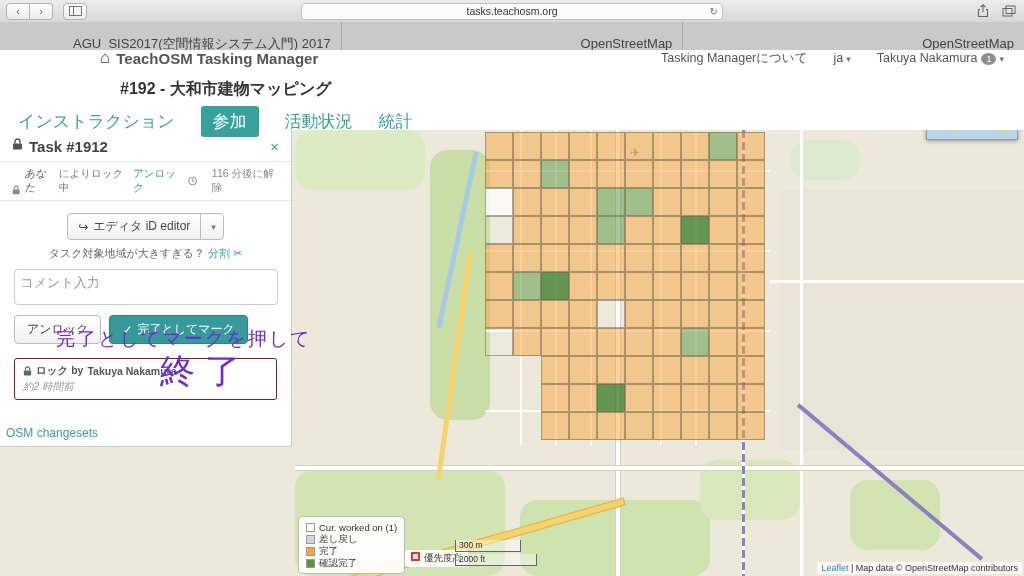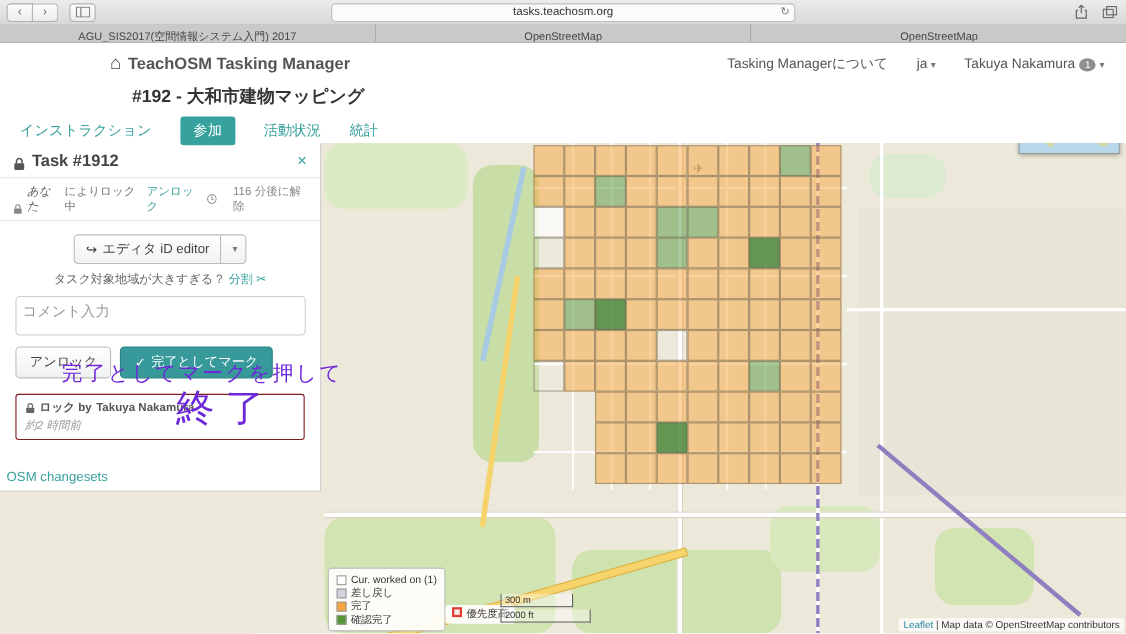--- a/index.html
+++ b/index.html
@@ -18,42 +18,42 @@
   .chrome-btn.last{border-radius:0 4px 4px 0;border-left:none;}
   .chrome-btn.solo{border-radius:4px;margin-left:10px;}
   .address-bar{position:absolute;left:50%;transform:translateX(-50%);width:420px;height:15px;
     background:#fbfbfb;border:1px solid #bfbfbf;border-radius:4px;display:flex;align-items:center;
     justify-content:center;font-size:10.5px;color:#333;}
   .address-bar .reload{position:absolute;right:4px;color:#777;font-size:10px;}
   .toolbar-right{position:absolute;right:8px;display:flex;gap:12px;align-items:center;}
 
   .tab-bar{position:absolute;top:22px;left:0;right:0;height:16px;background:#c3c3c3;
     display:flex;z-index:60;border-bottom:1px solid #b5b5b5;}
-  .browser-tab{flex:1;font-size:10px;color:#444;line-height:16px;text-align:center;
+  .browser-tab{flex:1;font-size:13px;color:#444;line-height:16px;text-align:right;
     border-right:1px solid #a8a8a8;background:#c9c9c9;white-space:nowrap;overflow:hidden;
-    text-overflow:ellipsis;padding:4px 10px;}
+    text-overflow:ellipsis;padding:14px 10px;}
   .browser-tab.active{background:#dfdfdf;}
   .browser-tab:last-child{border-right:none;}
 
   
   .app-header{position:absolute;top:38px;left:0;right:0;height:40px;background:#fff;
     display:flex;align-items:center;z-index:55;}
   .brand{display:flex;align-items:center;gap:6px;margin-left:100px;color:#555;
     font-size:15px;font-weight:bold;}
   .home-icon{font-size:17px;color:#444;}
   .header-nav{position:absolute;right:20px;display:flex;align-items:center;gap:26px;
     font-size:12.5px;color:#555;}
   .caret{font-size:9px;color:#777;margin-left:3px;}
   .user-badge{display:inline-block;background:#8e8e8e;color:#fff;border-radius:50%;
     font-size:9px;padding:1px 5px;margin-left:4px;}
 
   
   .project-header{position:absolute;top:78px;left:0;right:0;height:52px;background:#fff;z-index:54;}
   .project-title{margin:0 0 0 120px;font-size:16px;font-weight:bold;color:#333;line-height:22px;}
-  .project-tabs{display:flex;align-items:center;gap:26px;margin:6px 0 0 18px;font-size:13px;}
+  .project-tabs{display:flex;align-items:center;gap:26px;margin:6px 0 0 18px;font-size:17px;}
   .ptab{color:#37a19d;cursor:pointer;}
   .ptab.active{background:#37a19d;color:#fff;border-radius:3px;padding:4px 12px;}
 
   
   .map{position:absolute;top:130px;left:0;right:0;bottom:0;background:#ece8da;overflow:hidden;}
   .patch{position:absolute;border-radius:18px;}
   .road{position:absolute;}
   .streets div{position:absolute;background:rgba(255,255,255,0.85);}
 
   .task-grid{position:absolute;left:485px;top:2px;z-index:4;}
@@ -88,21 +88,21 @@
   .scale-bar.metric{width:58px;}
   .scale-bar.imperial{width:74px;margin-top:2px;}
 
   .attribution{position:absolute;right:2px;bottom:2px;z-index:10;font-size:9px;color:#333;
     background:rgba(255,255,255,0.75);padding:1px 4px;}
   .attribution .leaflet-link{color:#2a89a5;}
 
   
   .panel{position:absolute;top:130px;left:0;width:292px;height:317px;background:#fff;
     border-right:1px solid #ccc;border-bottom:1px solid #ccc;z-index:30;box-sizing:border-box;}
-  .panel-head{display:flex;align-items:flex-end;padding:8px 12px 6px;}
+  .panel-head{display:flex;align-items:flex-start;padding:8px 12px 6px;}
   .panel-title{font-size:15px;font-weight:bold;color:#444;margin-left:6px;}
   .panel-close{margin-left:auto;color:#37a19d;font-size:15px;cursor:pointer;}
   .status-row{border-top:1px solid #e7e7e7;border-bottom:1px solid #e7e7e7;
     padding:5px 12px;font-size:10.5px;color:#777;display:flex;align-items:flex-end;gap:4px;}
   .status-user{font-style:italic;color:#555;}
   .tlink{color:#37a19d;cursor:pointer;}
   .status-right{margin-left:auto;display:flex;align-items:center;gap:15px;color:#888;}
   .editor-row{display:flex;justify-content:center;margin:12px 0 4px;}
   .editor-btn{display:inline-flex;align-items:stretch;border:1px solid #bbb;border-radius:4px;
     overflow:hidden;font-size:12px;color:#444;cursor:pointer;background:linear-gradient(#fff,#f1f1f1);}

